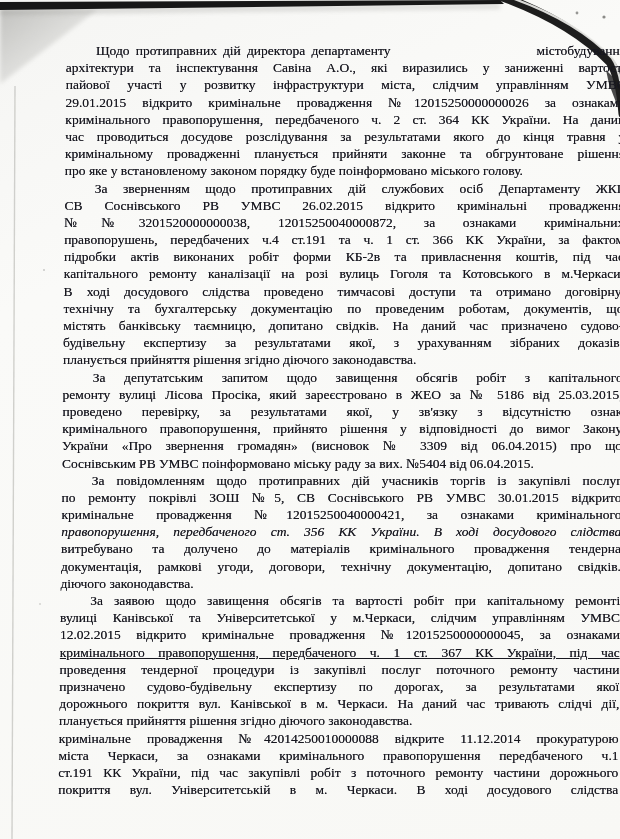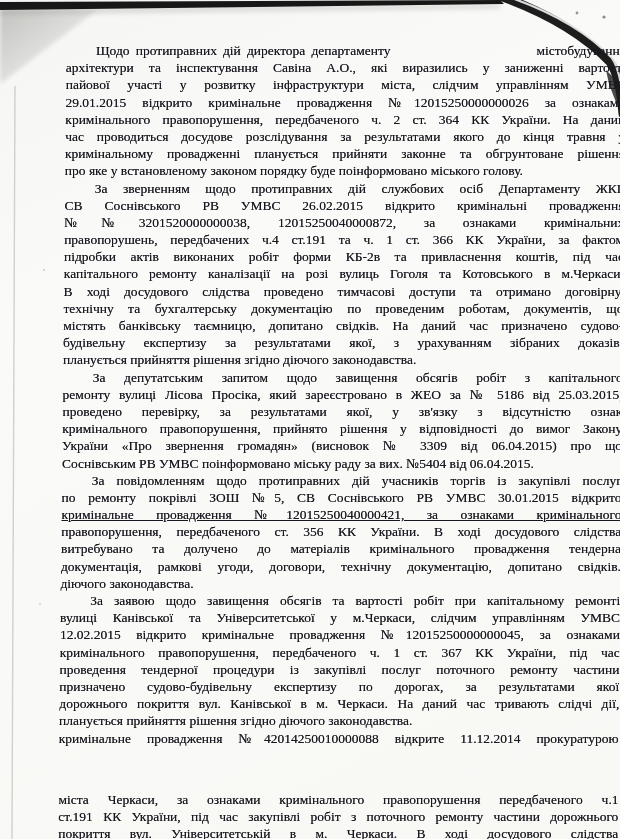--- a/index.html
+++ b/index.html
@@ -86,32 +86,32 @@
       <div class="ln" style="transform: translateX(0.11px);">будівельну експертизу за результатами якої, з урахуванням зібраних доказів,</div>
       <div class="ln last" style="transform: translateX(-0.06px);">планується прийняття рішення згідно діючого законодавства.</div>
       <div class="ln first" style="transform: translateX(-0.23px);">За депутатським запитом щодо завищення обсягів робіт з капітального</div>
       <div class="ln" style="transform: translateX(-0.4px);">ремонту вулиці Лісова Просіка, який зареєстровано в ЖЕО за № 5186 від 25.03.2015,</div>
       <div class="ln" style="transform: translateX(-0.57px);">проведено перевірку, за результатами якої, у зв'язку з відсутністю ознак</div>
       <div class="ln" style="transform: translateX(-0.74px);">кримінального правопорушення, прийнято рішення у відповідності до вимог Закону</div>
       <div class="ln" style="transform: translateX(-0.91px);">України «Про звернення громадян» (висновок № 3309 від 06.04.2015) про що</div>
       <div class="ln last" style="transform: translateX(-1.08px);">Соснівським РВ УМВС поінформовано міську раду за вих. №5404 від 06.04.2015.</div>
       <div class="ln first" style="transform: translateX(-1.25px);">За повідомленням щодо протиправних дій учасників торгів із закупівлі послуг</div>
       <div class="ln" style="transform: translateX(-1.42px);">по ремонту покрівлі ЗОШ №5, СВ Соснівського РВ УМВС 30.01.2015 відкрито</div>
-      <div class="ln" style="transform: translateX(-1.59px); text-decoration: underline;">кримінальне провадження №12015250040000421, за ознаками кримінального</div>
-      <div class="ln" style="transform: translateX(-1.76px);">правопорушення, передбаченого ст. 356 КК України. В ході досудового слідства</div>
+      <div class="ln" style="transform: translateX(-1.59px);">кримінальне провадження №12015250040000421, за ознаками кримінального</div>
+      <div class="ln" style="transform: translateX(-1.76px); font-style: italic;">правопорушення, передбаченого ст. 356 КК України. В ході досудового слідства</div>
       <div class="ln" style="transform: translateX(-1.93px);">витребувано та долучено до матеріалів кримінального провадження тендерна</div>
       <div class="ln" style="transform: translateX(-2.1px);">документація, рамкові угоди, договори, технічну документацію, допитано свідків.</div>
       <div class="ln last" style="transform: translateX(-2.61px);">діючого законодавства.</div>
       <div class="ln first" style="transform: translateX(-2.78px);">За заявою щодо завищення обсягів та вартості робіт при капітальному ремонті</div>
       <div class="ln" style="transform: translateX(-2.95px);">вулиці Канівської та Університетської у м.Черкаси, слідчим управлінням УМВС</div>
       <div class="ln" style="transform: translateX(-3.12px);">12.02.2015 відкрито кримінальне провадження №12015250000000045, за ознаками</div>
-      <div class="ln" style="transform: translateX(-3.29px);">кримінального правопорушення, передбаченого ч. 1 ст. 367 КК України, під час</div>
+      <div class="ln" style="transform: translateX(-3.29px); text-decoration: underline;">кримінального правопорушення, передбаченого ч. 1 ст. 367 КК України, під час</div>
       <div class="ln" style="transform: translateX(-3.46px);">проведення тендерної процедури із закупівлі послуг поточного ремонту частини</div>
       <div class="ln" style="transform: translateX(-3.8px);">призначено судово-будівельну експертизу по дорогах, за результатами якої</div>
       <div class="ln" style="transform: translateX(-3.63px);">дорожнього покриття вул. Канівської в м. Черкаси. На даний час тривають слідчі дії,</div>
       <div class="ln last" style="transform: translateX(-3.97px);">планується прийняття рішення згідно діючого законодавства.</div>
       <div class="ln" style="transform: translateX(-4.31px);">кримінальне провадження №42014250010000088 відкрите 11.12.2014 прокуратурою</div>
-      <div class="ln" style="transform: translateX(-4.48px); margin-top: 44px;">міста Черкаси, за ознаками кримінального правопорушення передбаченого ч.1</div>
+      <div class="ln" style="transform: translateX(-4.48px);">міста Черкаси, за ознаками кримінального правопорушення передбаченого ч.1</div>
       <div class="ln" style="transform: translateX(-4.65px);">ст.191 КК України, під час закупівлі робіт з поточного ремонту частини дорожнього</div>
       <div class="ln" style="transform: translateX(-4.82px);">покриття вул. Університетській в м. Черкаси. В ході досудового слідства</div>
     </div>
 
 </div>
 
 </body></html>

